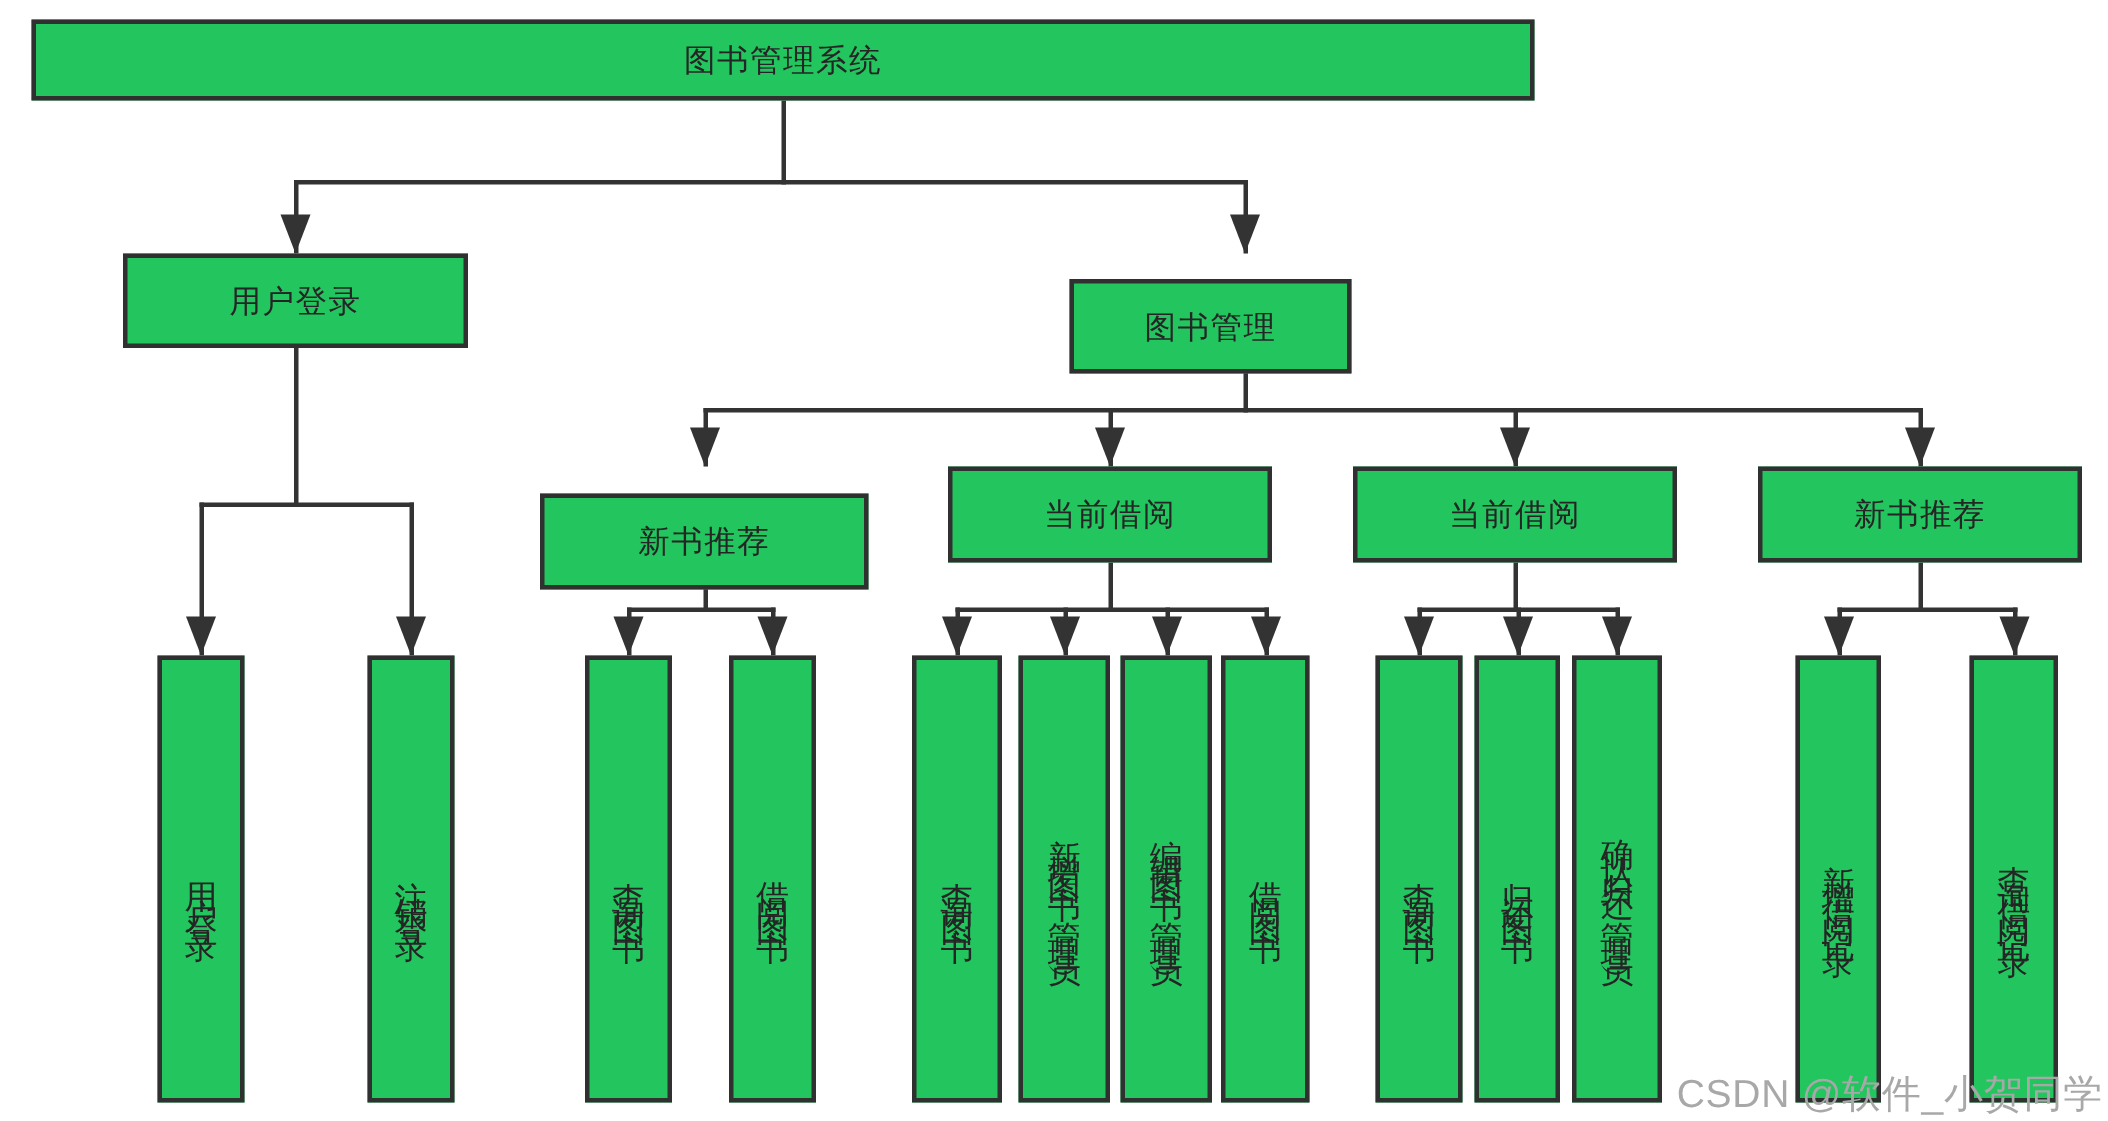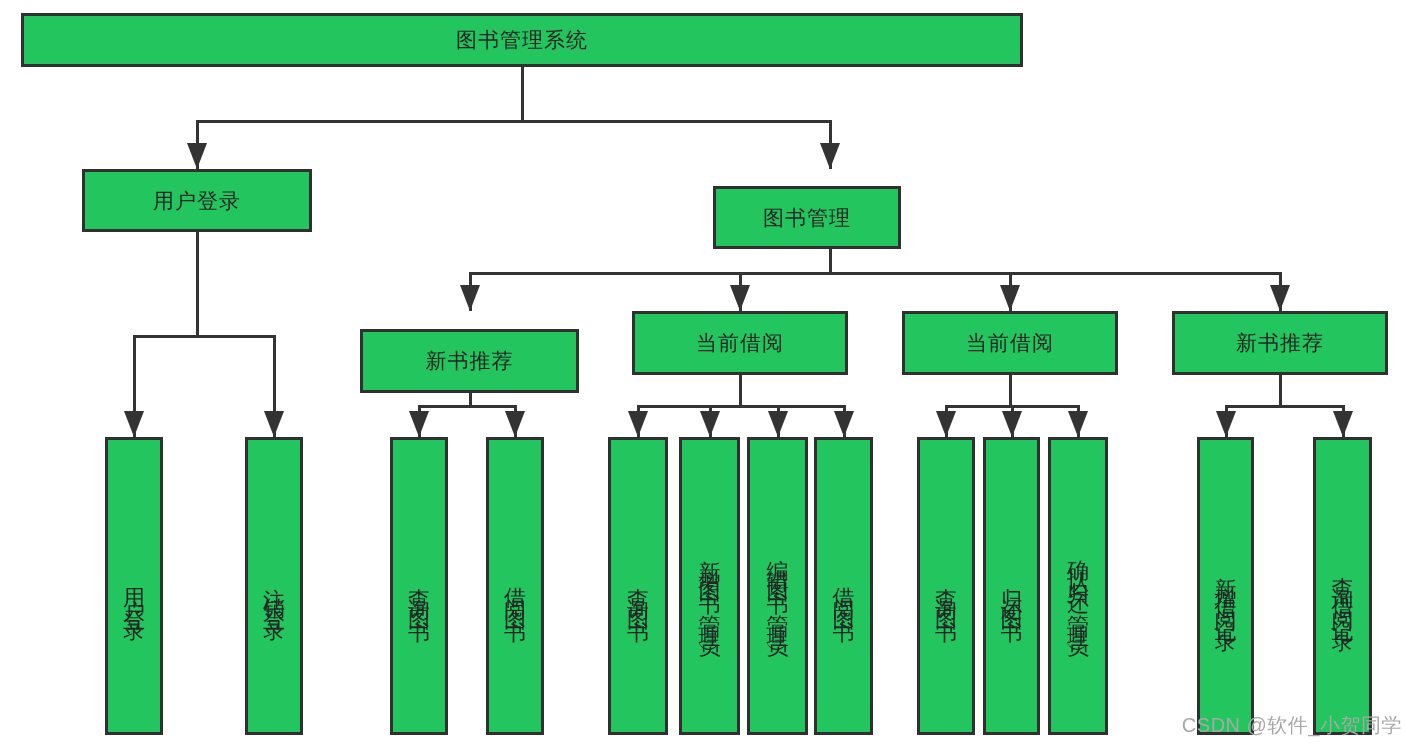--- a/index.html
+++ b/index.html
@@ -47,21 +47,21 @@
     height: 0;
     border-left: 10px solid transparent;
     border-right: 10px solid transparent;
     border-top: 26px solid var(--line, #333333);
     z-index: 1;
   }
   .watermark {
     position: absolute;
     top: 712px;
     right: 3px;
-    font-size: 20px;
+    font-size: 26px;
     letter-spacing: 0.5px;
     color: var(--wm, #a8a8a8);
     z-index: 5;
     white-space: nowrap;
   }
 </style>
 </head>
 <body>
 
 <div id="stage" style="--line: #333333; --border: #303030; --text: #252525; --wm: #a8a8a8; background: rgb(255, 255, 255);">

